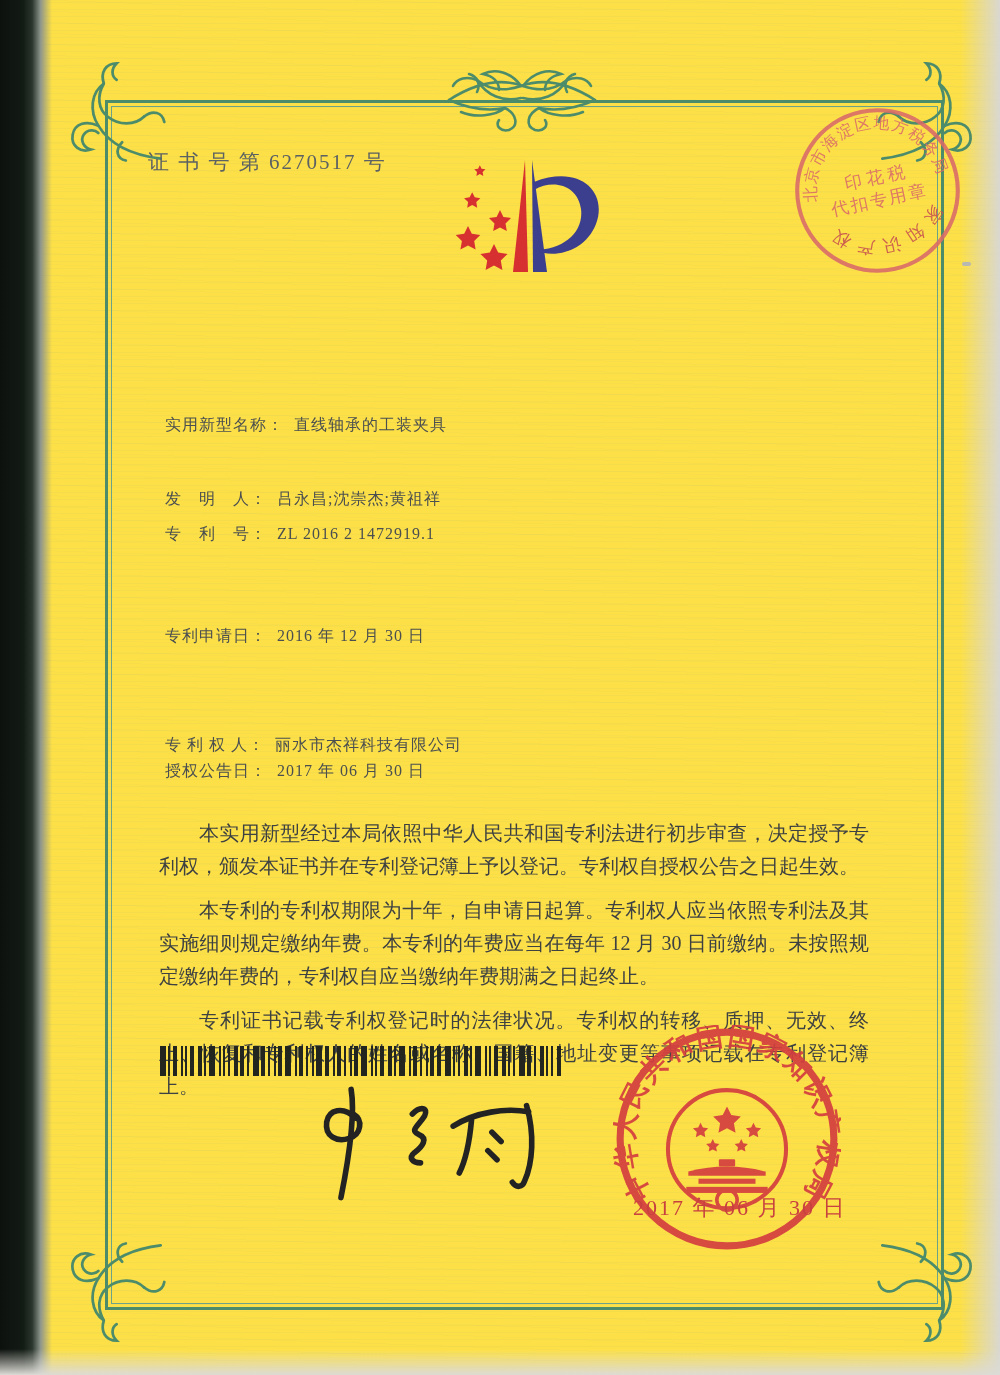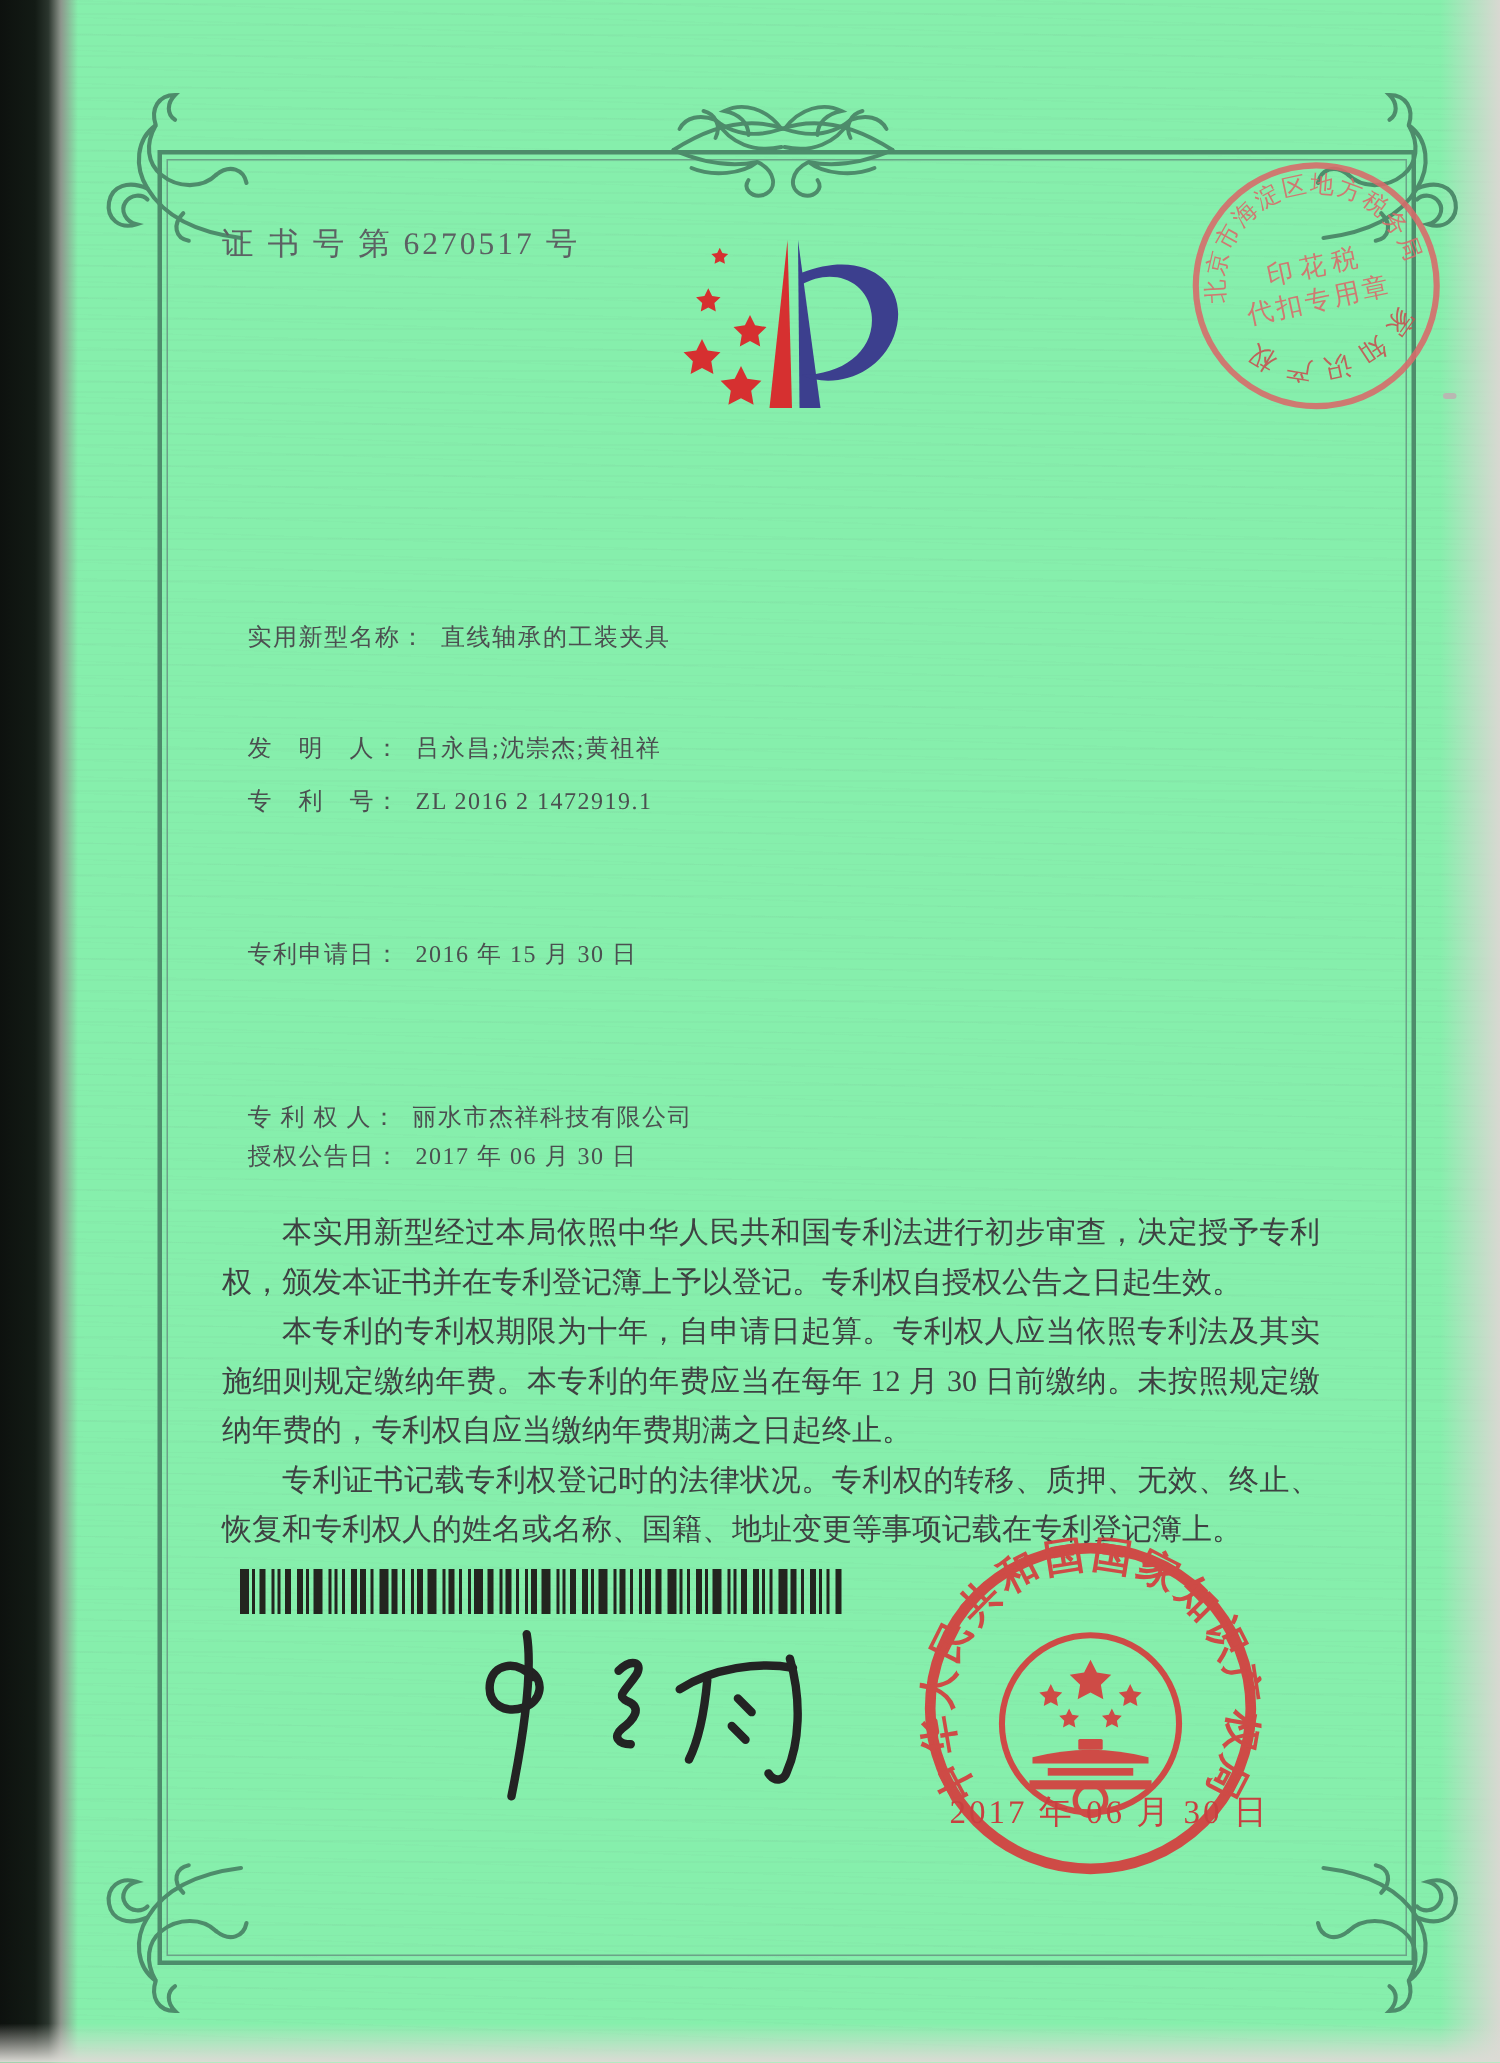--- a/index.html
+++ b/index.html
@@ -1,17 +1,17 @@
 <!DOCTYPE html>
 <html><head>
 <meta charset="utf-8">
 <style>
   html,body{margin:0;padding:0;}
   body{width:1000px;height:1375px;background:#eceade;font-family:"Liberation Serif","DejaVu Serif",serif;}
-  .scan{position:relative;width:1000px;height:1375px;background:#86efac;overflow:hidden;}
+  .scan{position:relative;width:1000px;height:1375px;background:#fde047;overflow:hidden;}
   
   .scan::before{content:"";position:absolute;inset:0;
     background:
       repeating-linear-gradient(0deg, rgba(110,150,130,0.055) 0 1px, transparent 1px 7px),
       repeating-linear-gradient(2deg, rgba(110,150,130,0.035) 0 1px, transparent 1px 11px);
     pointer-events:none;}
   .spine{position:absolute;left:0;top:0;width:52px;height:100%;
     background:linear-gradient(90deg,#0d110e 0%,#131b15 45%,#2b362e 62%,#8d958c 78%,rgba(247,246,242,0) 100%);}
   .edge-right{position:absolute;right:0;top:0;width:40px;height:100%;
     background:linear-gradient(270deg,#d9d8d2 0%,rgba(247,246,242,0) 100%);}
@@ -34,21 +34,21 @@
     font-size:46px;font-weight:700;color:#20211f;letter-spacing:13px;}
 
   .fields{position:absolute;left:165px;top:0;width:730px;}
   .field-row{position:absolute;left:0;font-size:16px;color:#4b4f50;white-space:nowrap;}
   .field-row .lbl{letter-spacing:1px;}
   .field-row .val{margin-left:10px;letter-spacing:1px;}
   .fr0{top:415px;} .fr1{top:489px;} .fr2{top:524px;} .fr3{top:626px;} .fr4{top:735px;} .fr5{top:761px;}
 
   .body-text{position:absolute;left:148px;top:806px;width:732px;font-size:20px;
     line-height:33px;color:#3e4142;text-align:justify;}
-  .body-text p{margin:0;text-indent:2em;}
+  .body-text p{margin:11px;text-indent:2em;}
 
   .barcode{position:absolute;left:160px;top:1046px;width:426px;height:30px;overflow:hidden;white-space:nowrap;font-size:0;}
   .barcode i{display:inline-block;height:100%;background:#23251f;}
   .barcode s{display:inline-block;height:100%;}
 
   .director-block{position:absolute;left:170px;top:1112px;font-size:22px;color:#3c3f40;letter-spacing:3px;line-height:44px;}
   .signature{position:absolute;left:292px;top:1082px;width:255px;height:125px;}
 
   .seal{position:absolute;left:613px;top:1025px;width:228px;height:228px;opacity:0.93;}
   .seal-date{position:absolute;left:633px;top:1193px;font-size:22px;color:#c84040;letter-spacing:2px;white-space:nowrap;z-index:5;}
@@ -146,21 +146,21 @@
     <div class="field-row fr0">
       <span class="lbl">实用新型名称：</span><span class="val">直线轴承的工装夹具</span>
     </div>
     <div class="field-row fr1">
       <span class="lbl">发　明　人：</span><span class="val">吕永昌;沈崇杰;黄祖祥</span>
     </div>
     <div class="field-row fr2">
       <span class="lbl">专　利　号：</span><span class="val">ZL 2016 2 1472919.1</span>
     </div>
     <div class="field-row fr3">
-      <span class="lbl">专利申请日：</span><span class="val">2016 年 15 月 30 日</span>
+      <span class="lbl">专利申请日：</span><span class="val">2016 年 12 月 30 日</span>
     </div>
     <div class="field-row fr4">
       <span class="lbl">专 利 权 人：</span><span class="val">丽水市杰祥科技有限公司</span>
     </div>
     <div class="field-row fr5">
       <span class="lbl">授权公告日：</span><span class="val">2017 年 06 月 30 日</span>
     </div>
   </div>
 
   <div class="body-text">

